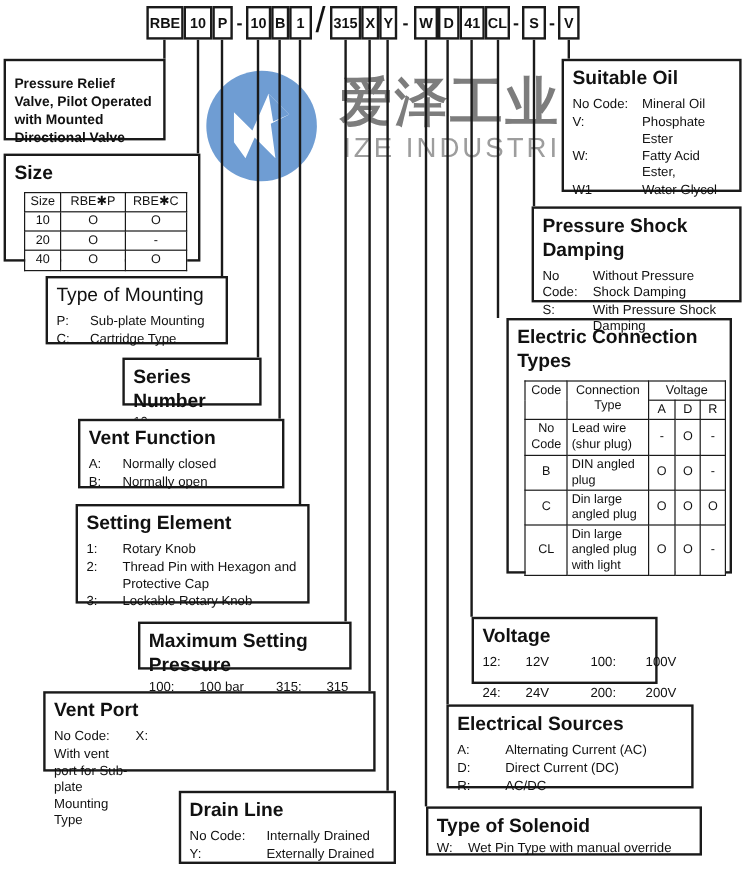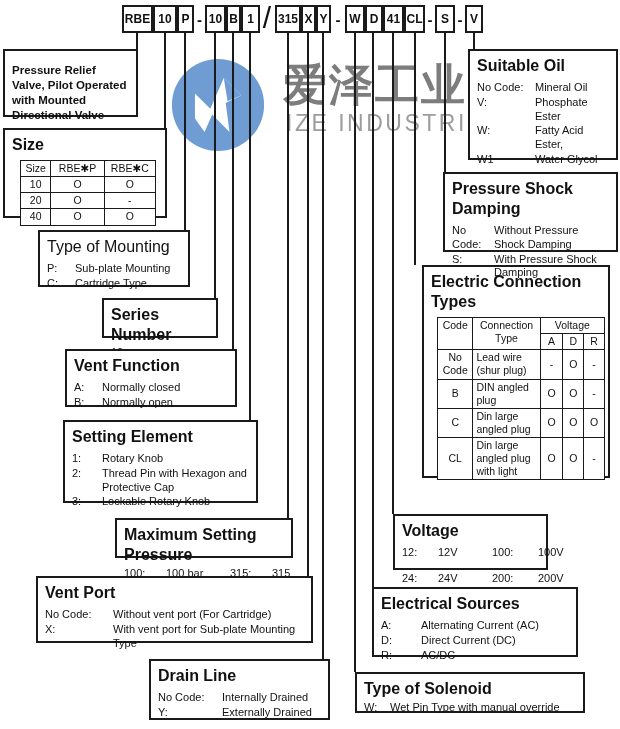--- a/index.html
+++ b/index.html
@@ -165,21 +165,20 @@
       <div>100 bar</div>
       <div>315:</div>
       <div>315 bar</div>
     </div>
   </div>
 
   <div class="ebox" style="left:36px;top:576px;width:277px;height:67px;">
     <div class="title">Vent Port</div>
     <div class="rows" style="--cw:62px;">
       <div>No Code:</div>
-      <div>Without vent port (For Cartridge)</div>
       <div>X:</div>
       <div>With vent port for Sub-plate Mounting Type</div>
     </div>
   </div>
 
   <div class="ebox" style="left:149px;top:659px;width:181px;height:61px;">
     <div class="title">Drain Line</div>
     <div class="rows" style="--cw:58px;">
       <div>No Code:</div>
       <div>Internally Drained</div>

